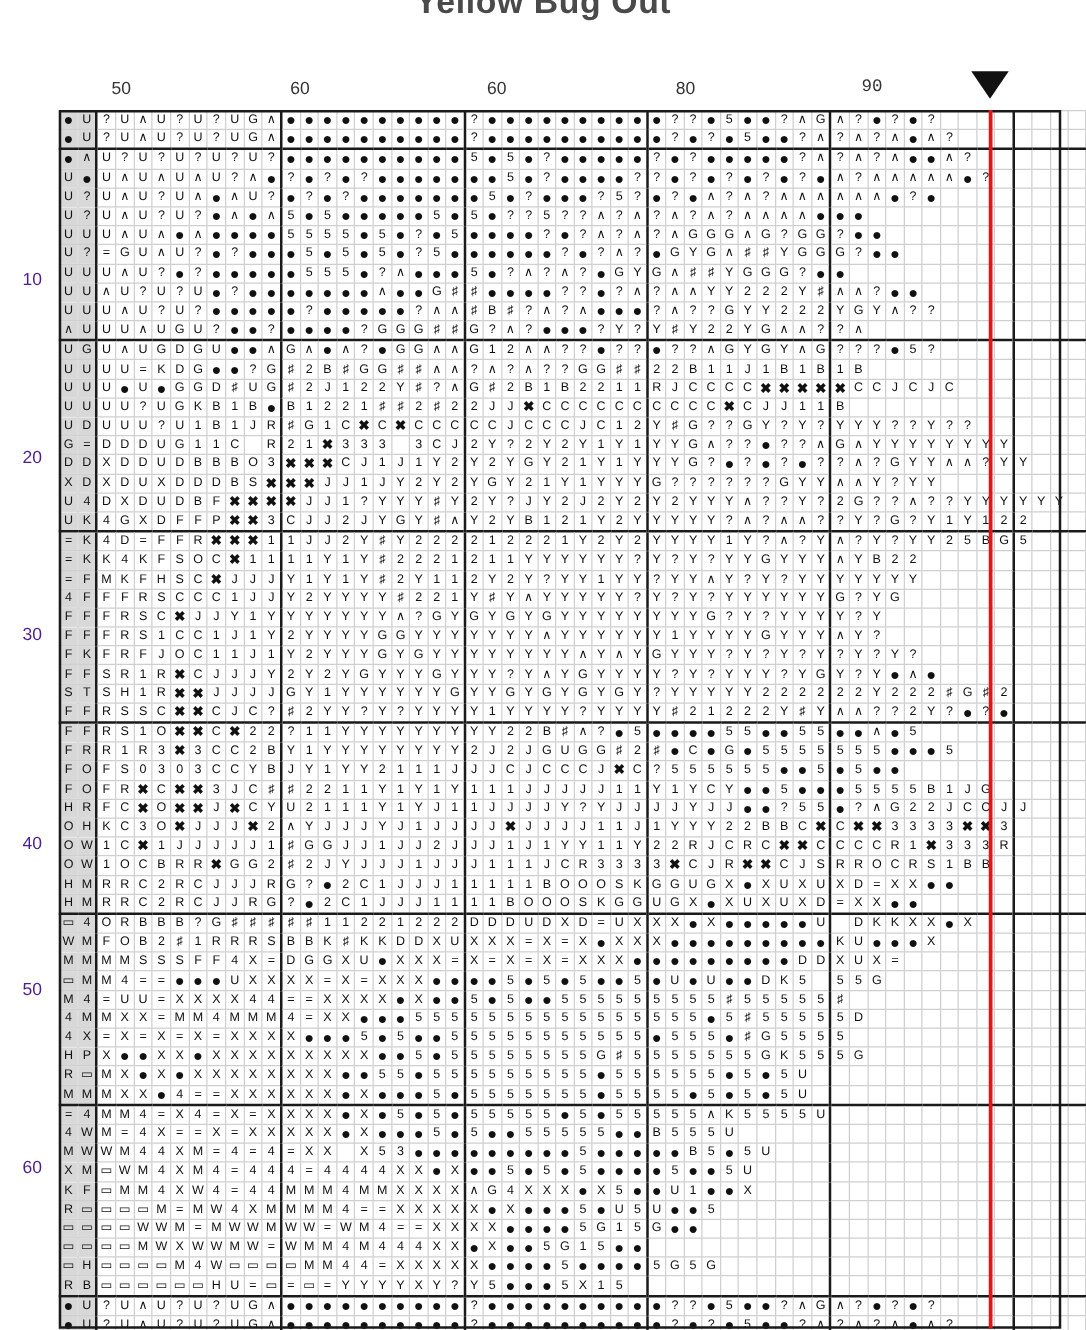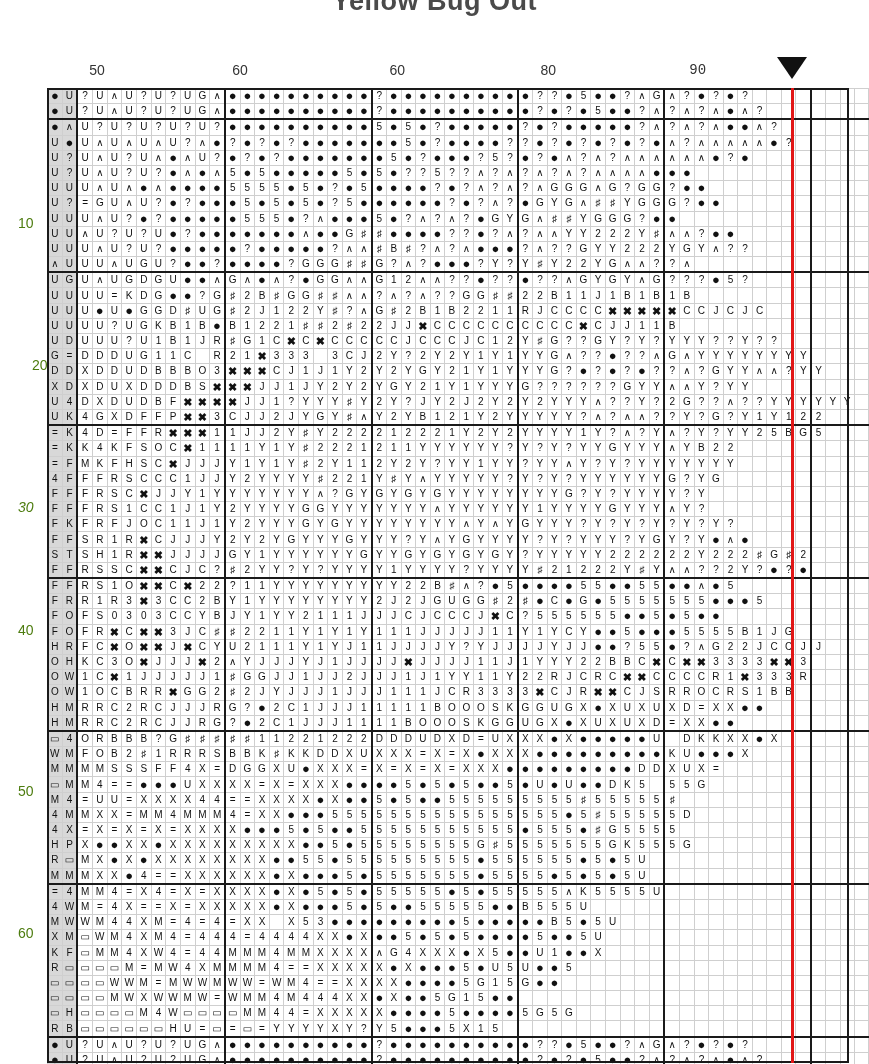--- a/index.html
+++ b/index.html
@@ -38,37 +38,37 @@
   }
   
   #arrow{
     position:absolute;width:0;height:0;
     border-left:15px solid transparent;border-right:15px solid transparent;
     border-top:22px solid #111;
   }
 
   
   .coltick{position:absolute;top:62px;font-size:14px;color:#333;transform:translateX(-50%);}
-  .rowtick{position:absolute;left:18px;font-size:14px;color:#4d7c0f;transform:translateY(-50%);}
+  .rowtick{position:absolute;left:18px;font-size:14px;color:#4c1d95;transform:translateY(-50%);}
 </style>
 </head>
 <body>
 
 <div id="title">Yellow Bug Out</div>
 
 <div id="rulers">
     <div class="coltick" style="left: 97.05px;">50</div>
     <div class="coltick" style="left: 240.05px;">60</div>
     <div class="coltick" style="left: 397.35px;">60</div>
     <div class="coltick" style="left: 540.35px; padding-left: 16px;">80</div>
     <div class="coltick" style="left: 697.65px; font-family: Liberation Mono, monospace;">90</div>
     <div class="rowtick" style="top: 222.9px;">10</div>
-    <div class="rowtick" style="top: 364.9px; margin-left: 14px;">20</div>
-    <div class="rowtick" style="top: 506.9px; font-style: italic;">30</div>
-    <div class="rowtick" style="top: 630px;">40</div>
+    <div class="rowtick" style="top: 364.9px;">20</div>
+    <div class="rowtick" style="top: 506.9px;">30</div>
+    <div class="rowtick" style="top: 674px;">40</div>
     <div class="rowtick" style="top: 790.9px;">50</div>
     <div class="rowtick" style="top: 932.9px;">60</div>
   </div>
 
 <div class="chart">
   <table class="grid" id="gridtable">
       <tbody>
         <tr>
           <td class="shade dot">●</td>
           <td class="shade">U</td>

